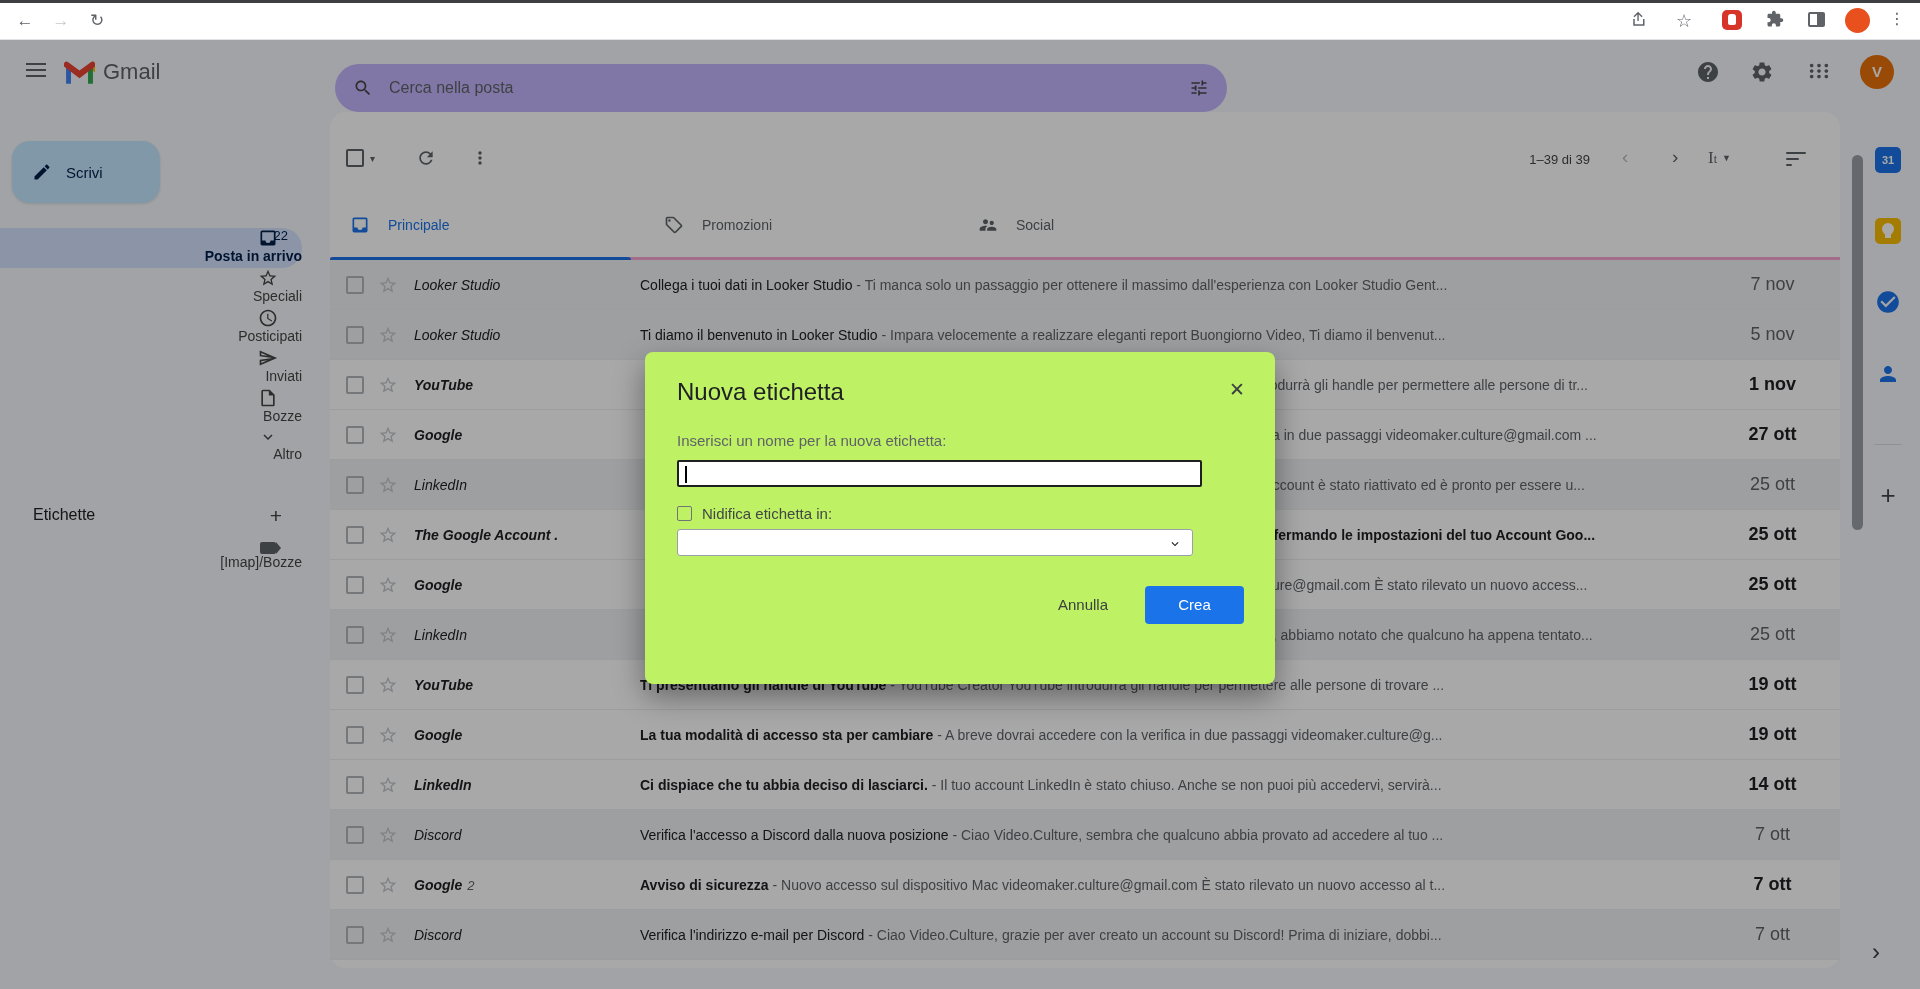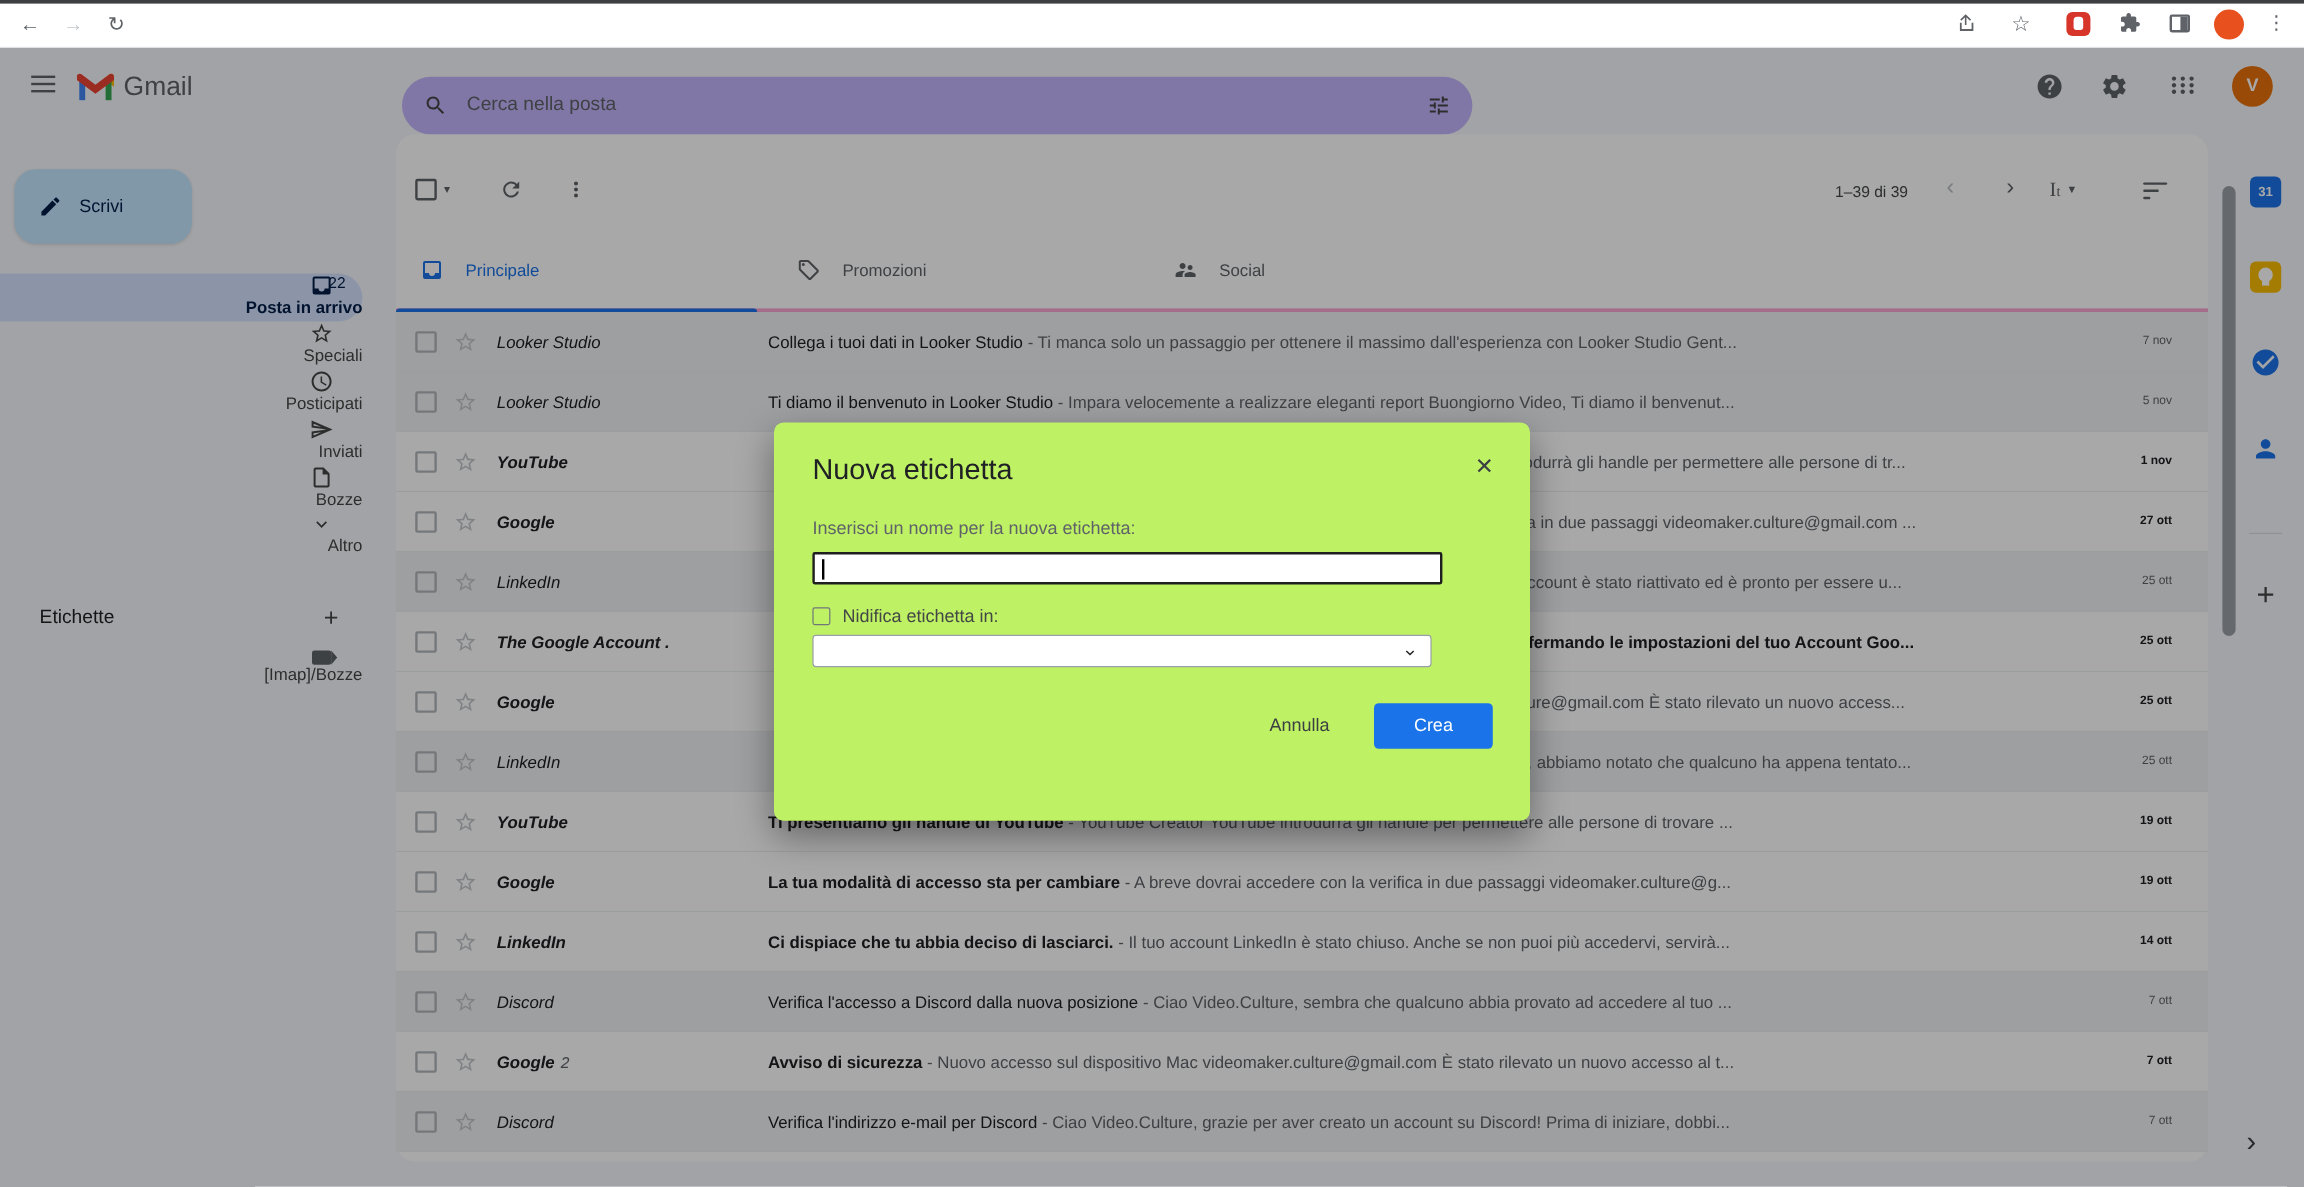--- a/index.html
+++ b/index.html
@@ -80,21 +80,21 @@
   .row .cb { width:18px; height:18px; border:2px solid #b2b6bb; border-radius:2px; margin-left:16px; flex:none; }
   .row .st { margin-left:14px; color:#c2c6cb; flex:none; }
   .row .sender { width:226px; margin-left:16px; color:#202124; white-space:nowrap; overflow:hidden; flex:none;font-style:italic; }
   .row .sender .c2 { font-weight:400; color:#5f6368; font-size:13px; margin-left:5px; }
   .row .subj { flex:1; white-space:nowrap; overflow:hidden; color:#202124; }
   .row .subj .sn { color:#5f6368; }
   .row.unread .sender, .row.unread .subj b, .row.unread .date { font-weight:bold; }
   .row .subj b { font-weight:400; }
   .row.unread .subj b { font-weight:bold; }
   .row .tail-off { display:inline-block; padding-left:625px; }
-  .row .date { width:105px; text-align:right; padding-right:30px; font-size:10px; color:#5f6368; flex:none; }
+  .row .date { width:105px; text-align:center; padding-right:30px; font-size:18px; color:#5f6368; flex:none; }
   .row.unread .date { color:#202124; }
 
   
   #scroll-thumb { left:1852px; top:115px; width:11px; height:375px; background:#9aa0a6; border-radius:6px; }
   .rail-ic { position:absolute; left:1875px; width:26px; display:flex; justify-content:center; }
   #cal-icon { left:1875px; width:26px; height:26px; background:#1a73e8; border-radius:5px; color:#fff; font-size:11px; font-weight:bold; text-align:center; line-height:26px; }
   #keep-icon { left:1875px; width:26px; height:26px; background:#fbbc04; border-radius:5px; position:absolute; }
   #keep-icon::before { content:""; position:absolute; left:7px; top:5px; width:12px; height:12px; background:#fff; border-radius:50%; }
   #keep-icon::after { content:""; position:absolute; left:10px; top:16px; width:6px; height:4px; background:#fff; }
   #rail-divider { left:1874px; top:404px; width:28px; height:1px; background:#dadce0; }

